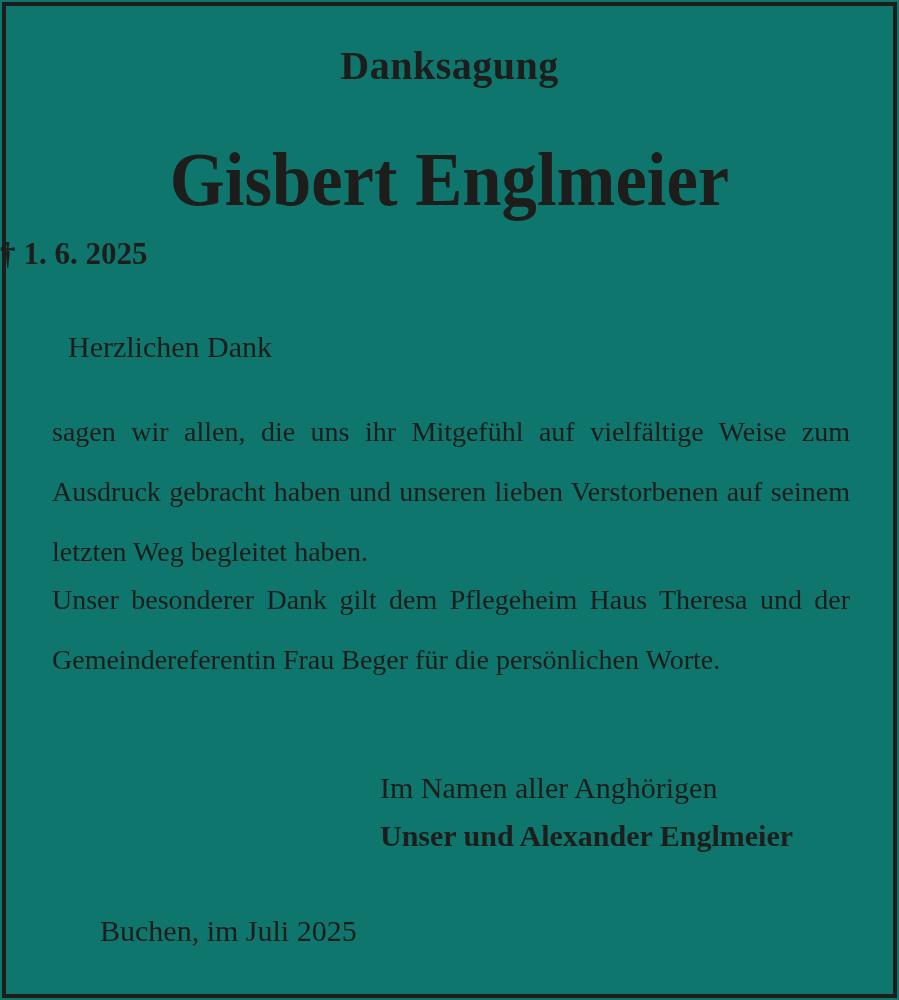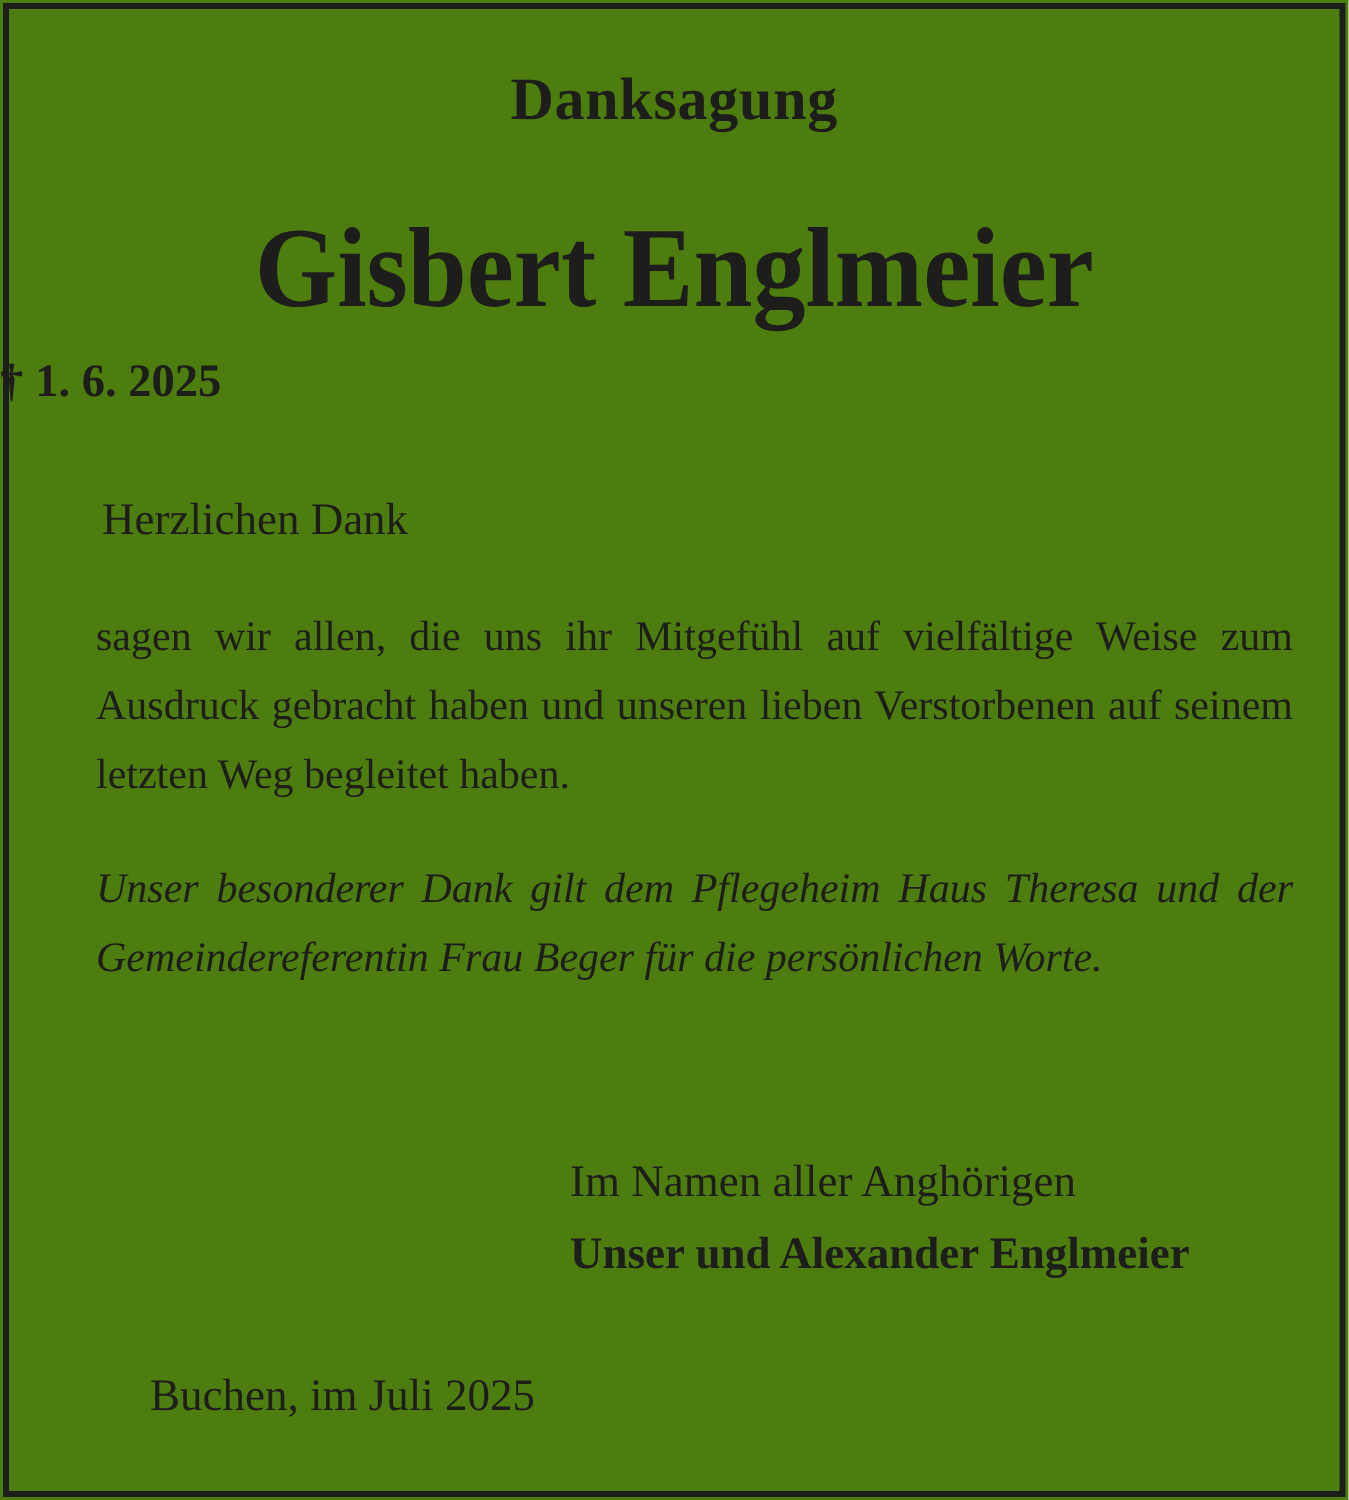--- a/index.html
+++ b/index.html
@@ -1,21 +1,21 @@
 <!DOCTYPE html>
 <html lang="de"><head>
 <meta charset="utf-8">
 <style>
   * { margin: 0; padding: 0; box-sizing: border-box; }
   html, body { background: #ffffff; }
   .page {
     position: relative;
     width: 899px;
     height: 1000px;
-    background: #4d7c0f;
+    background: #0f766e;
     color: #1d1d1b;
     font-family: "Liberation Serif", "DejaVu Serif", serif;
     overflow: hidden;
   }
   .frame {
     position: absolute;
     top: 2px; left: 2px; right: 2px; bottom: 2px;
     border: 4px solid #1d1d1b;
     pointer-events: none;
   }
@@ -48,30 +48,30 @@
     margin-right: 8px;
   }
   .salutation {
     position: absolute;
     top: 330px; left: 68px;
     font-size: 30px;
     font-weight: normal;
   }
   .body-para {
     position: absolute;
-    left: 64px;
+    left: 52px;
     width: 798px;
     font-size: 28px;
-    line-height: 46px;
+    line-height: 60px;
     text-align: justify;
     hyphens: auto;
     -webkit-hyphens: auto;
   }
   .para-1 { top: 402px; }
-  .para-2 { top: 570px; font-style: italic; }
+  .para-2 { top: 570px; }
   .signature-block {
     position: absolute;
     top: 764px; left: 380px;
     font-size: 30px;
     line-height: 48px;
   }
   .signature-names { font-weight: bold; }
   .place-date {
     position: absolute;
     top: 914px; left: 52px;

